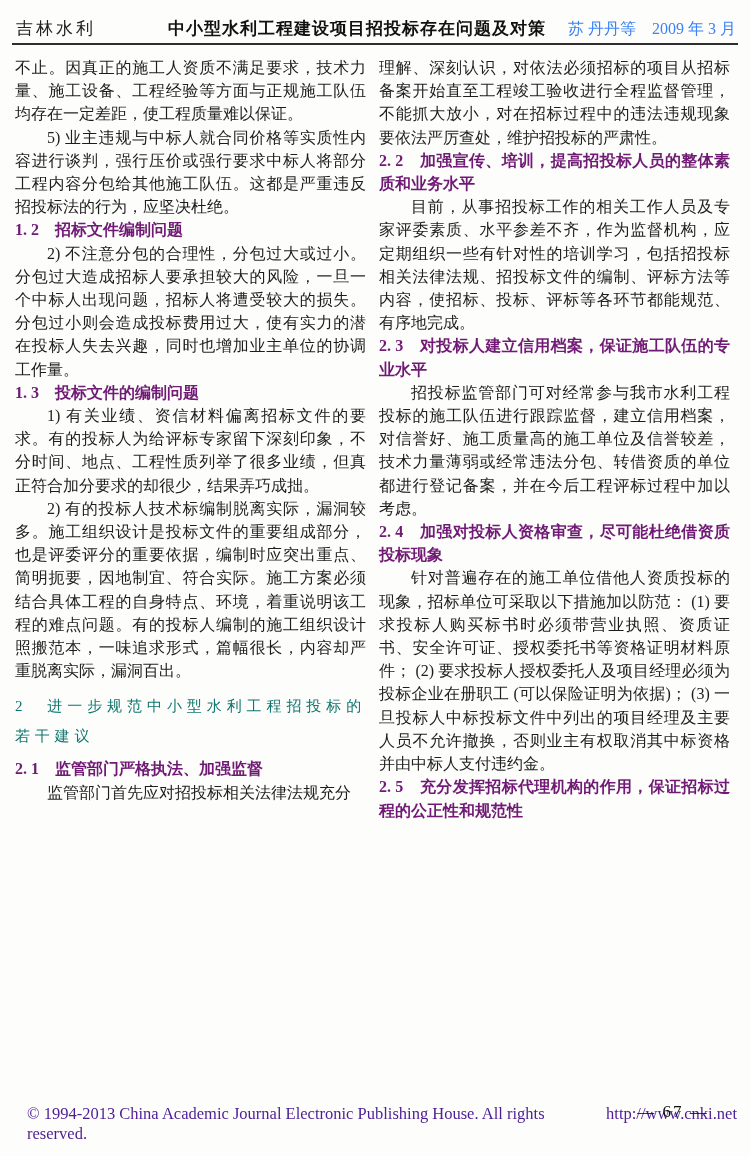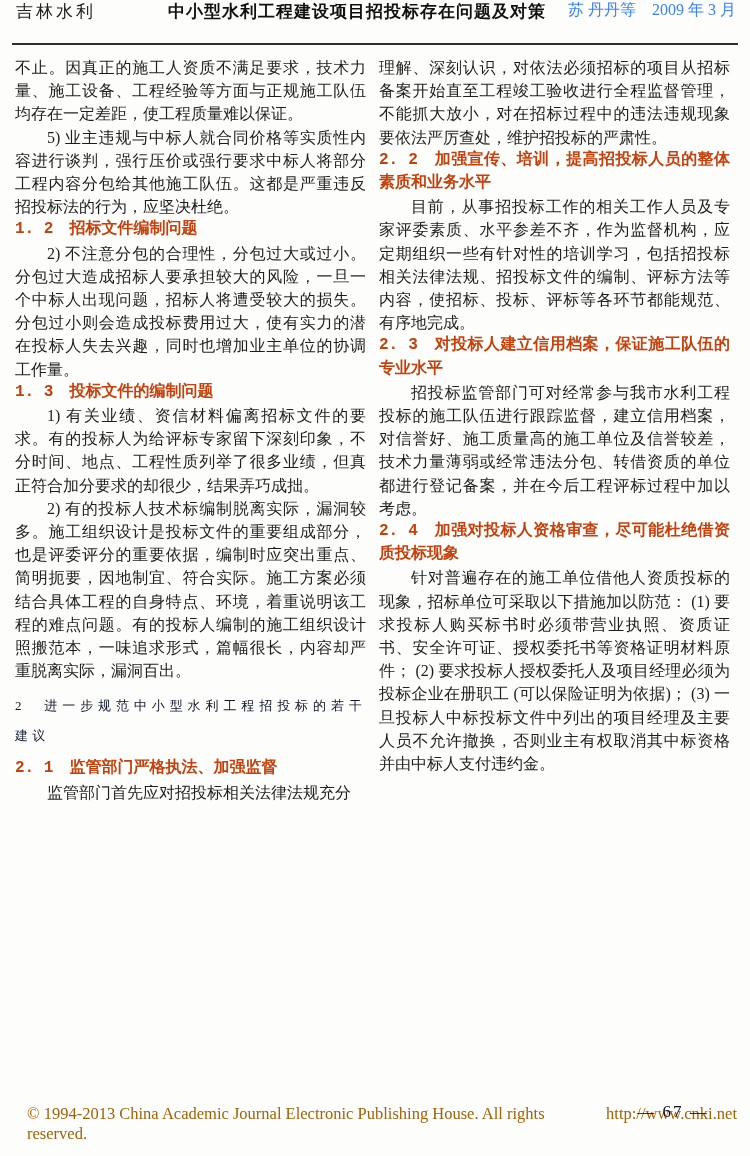--- a/index.html
+++ b/index.html
@@ -11,22 +11,22 @@
   }
   .page {
     position: relative;
     width: 750px; height: 1156px;
     background: #fdfdfc;
     overflow: hidden;
   }
 
   
   .header {
-    position: absolute; top: 0; left: 16px; right: 14px; height: 32px;
-    display: flex; align-items: flex-start;
+    position: absolute; top: 8px; left: 16px; right: 14px; height: 32px;
+    display: flex; align-items: flex-end;
   }
   .journal-name {
     width: 140px; font-size: 17px; letter-spacing: 3px; color: #222;
   }
   .paper-title {
     flex: 1; text-align: center;
     font-family: "Liberation Sans", "DejaVu Sans", sans-serif;
     font-weight: bold; font-size: 17px; letter-spacing: 1px; color: #111;
     white-space: nowrap;
   }
@@ -47,33 +47,33 @@
   .col {
     width: 351px;
     font-size: 16px; line-height: 23.2px;
     text-align: justify; text-justify: inter-character;
     color: #1d1d1d;
   }
   .col p { margin: 0; }
   .para { text-indent: 2em; }
   .para-noindent { text-indent: 0; }
   .sub-heading {
-    font-family: Liberation Mono, monospace;
-    font-weight: bold; text-indent: 0; color: #c2410c;
+    font-family: Liberation Serif, serif;
+    font-weight: bold; text-indent: 0; color: #701a75;
   }
   .section-heading {
-    font-size: 13px; letter-spacing: 0.32em; line-height: 30px;
-    margin: 9px 0 6px 0 !important; text-indent: 0; color: #0f172a;
+    font-size: 15px; letter-spacing: 0.32em; line-height: 30px;
+    margin: 9px 0 6px 0 !important; text-indent: 0; color: #0f766e;
   }
 
   
   .footer-watermark {
     position: absolute; top: 1104px; left: 27px; right: 13px;
     display: flex; justify-content: space-between;
-    color: #a16207; font-size: 16.5px;
+    color: #4c1d95; font-size: 16.5px;
     font-family: "Liberation Serif", "DejaVu Serif", serif;
   }
   .page-number {
     position: absolute; top: 1092px; left: 630px; width: 86px;
     text-align: center; color: #0e0e0e; font-size: 17px;
     letter-spacing: 2px;
     background: transparent;
     margin-top: 10px;
   }
 </style>
@@ -105,20 +105,21 @@
     </div>
 
     <div class="col">
       <p class="para-noindent">理解、深刻认识，对依法必须招标的项目从招标备案开始直至工程竣工验收进行全程监督管理，不能抓大放小，对在招标过程中的违法违规现象要依法严厉查处，维护招投标的严肃性。</p>
       <p class="sub-heading">2. 2　加强宣传、培训，提高招投标人员的整体素质和业务水平</p>
       <p class="para">目前，从事招投标工作的相关工作人员及专家评委素质、水平参差不齐，作为监督机构，应定期组织一些有针对性的培训学习，包括招投标相关法律法规、招投标文件的编制、评标方法等内容，使招标、投标、评标等各环节都能规范、有序地完成。</p>
       <p class="sub-heading">2. 3　对投标人建立信用档案，保证施工队伍的专业水平</p>
       <p class="para">招投标监管部门可对经常参与我市水利工程投标的施工队伍进行跟踪监督，建立信用档案，对信誉好、施工质量高的施工单位及信誉较差，技术力量薄弱或经常违法分包、转借资质的单位都进行登记备案，并在今后工程评标过程中加以考虑。</p>
       <p class="sub-heading">2. 4　加强对投标人资格审查，尽可能杜绝借资质投标现象</p>
       <p class="para">针对普遍存在的施工单位借他人资质投标的现象，招标单位可采取以下措施加以防范： (1) 要求投标人购买标书时必须带营业执照、资质证书、安全许可证、授权委托书等资格证明材料原件； (2) 要求投标人授权委托人及项目经理必须为投标企业在册职工 (可以保险证明为依据)； (3) 一旦投标人中标投标文件中列出的项目经理及主要人员不允许撤换，否则业主有权取消其中标资格并由中标人支付违约金。</p>
+      <p class="sub-heading">2. 5　充分发挥招标代理机构的作用，保证招标过程的公正性和规范性</p>
     </div>
 
   </div>
 
   <div class="footer-watermark">
     <span>© 1994-2013 China Academic Journal Electronic Publishing House. All rights reserved.</span>
     <span>http://www.cnki.net</span>
   </div>
   <div class="page-number">— 67 —</div>
 

